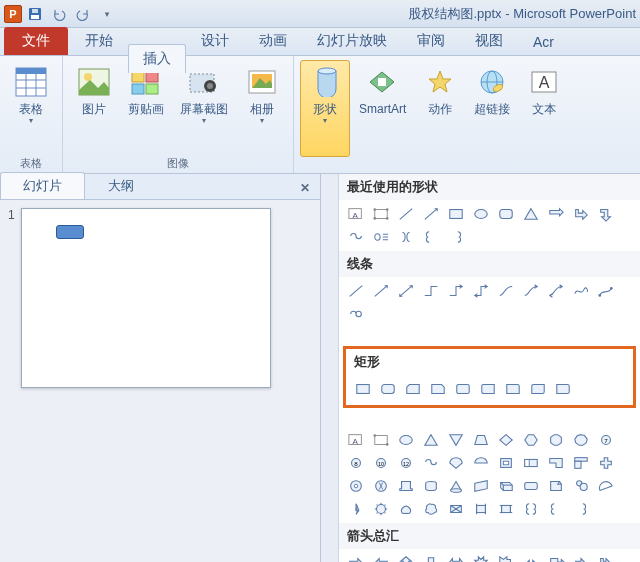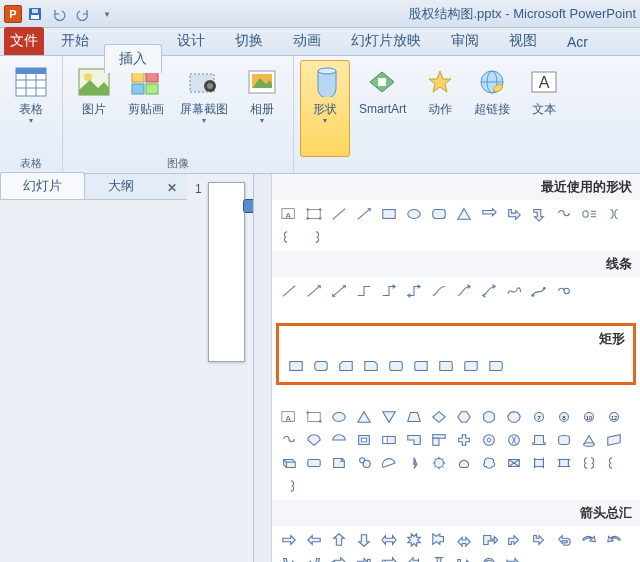--- a/index.html
+++ b/index.html
@@ -2,46 +2,46 @@
 <html><head>
 <meta charset="utf-8">
 <style>
 *{box-sizing:border-box;margin:0;padding:0;font-family:"Microsoft YaHei","Segoe UI",sans-serif;}
 body{width:640px;height:562px;overflow:hidden;background:#fff;font-size:12px;color:#333;}
 .titlebar{height:28px;background:linear-gradient(#e9eef5,#d6e1f0);display:flex;align-items:center;padding:0 4px;border-bottom:1px solid #b6c5d9;}
 .titlebar .appicon{width:18px;height:18px;background:#d8571c;border:1px solid #a73d0a;border-radius:2px;display:flex;align-items:center;justify-content:center;color:#fff;font-weight:bold;font-size:11px;}
 .qat-btn{width:22px;height:22px;display:flex;align-items:center;justify-content:center;margin-left:2px;cursor:pointer;border-radius:2px;}
 .title-text{flex:1;text-align:right;font-size:13px;color:#3a5a85;}
 .ribbon-tabs{height:28px;background:linear-gradient(#e9eef5,#dbe6f4);display:flex;align-items:flex-end;padding-left:4px;border-bottom:1px solid #b6c5d9;}
-.file-tab{background:#c1392b;color:#fff;padding:5px 6px;font-size:14px;border-radius:3px 3px 0 0;margin-right:2px;cursor:pointer;}
+.file-tab{background:#c1392b;color:#fff;padding:5px 18px;font-size:14px;border-radius:3px 3px 0 0;margin-right:2px;cursor:pointer;}
 .rtab{padding:5px 14px;font-size:14px;color:#3a5a85;cursor:pointer;border:1px solid transparent;border-bottom:none;}
 .rtab.active{background:#f3f6fb;border-color:#b6c5d9;border-radius:3px 3px 0 0;position:relative;top:18px;}
 .ribbon-body{height:118px;background:linear-gradient(#f3f6fb,#e4ecf7);border-bottom:1px solid #b6c5d9;display:flex;}
 .rgroup{border-right:1px solid #c7d4e6;padding:4px 6px 2px;display:flex;flex-direction:column;align-items:center;}
 .rgroup .items{display:flex;gap:2px;flex:1;}
 .rgroup .lbl{font-size:11px;color:#5a6b82;text-align:center;padding-top:2px;}
 .bigbtn{display:flex;flex-direction:column;align-items:center;justify-content:flex-start;padding:3px 6px;cursor:pointer;border:1px solid transparent;border-radius:3px;min-width:46px;}
 .bigbtn.sel{background:linear-gradient(#ffe9a8,#ffd661);border-color:#d8a63a;}
 .bigbtn .ic{width:36px;height:36px;margin-bottom:2px;display:flex;align-items:center;justify-content:center;}
 .bigbtn .cap{font-size:12px;text-align:center;line-height:14px;color:#3a5a85;}
 .bigbtn .dd{font-size:8px;color:#5a6b82;}
 .main{display:flex;height:388px;}
-.left{width:254px;border-right:1px solid #b6c5d9;display:flex;flex-direction:row;background:#ecf0f6;}
+.left{width:321px;border-right:1px solid #b6c5d9;display:flex;flex-direction:column;background:#ecf0f6;}
 .left-tabs{height:26px;display:flex;align-items:flex-end;background:#e4ecf7;border-bottom:1px solid #b6c5d9;}
 .ltab{padding:4px 22px;font-size:13px;color:#3a5a85;border:1px solid transparent;border-bottom:none;cursor:pointer;}
 .ltab.active{background:#f7f9fc;border-color:#b6c5d9;border-radius:3px 3px 0 0;}
 .close-x{margin-left:auto;padding:4px 10px;font-weight:bold;color:#5a6b82;cursor:pointer;}
 .thumbs{flex:1;background:#ecf0f6;padding:8px;overflow:auto;}
 .thumb-wrap{display:flex;gap:6px;}
 .tnum{font-size:12px;color:#555;}
 .thumb{width:250px;height:180px;background:#fff;border:1px solid #9ab;box-shadow:0 1px 3px rgba(0,0,0,.2);position:relative;}
 .thumb .shp{position:absolute;left:34px;top:16px;width:28px;height:14px;background:#5a8dd0;border:1px solid #2a5a9a;border-radius:3px;}
 .right{flex:1;display:flex;}
 .vstrip{width:18px;background:#e8edf5;border-right:1px solid #cbd6e6;}
-.shape-panel{flex:1;overflow:auto;background:#fff;position:relative;text-align:right;}
+.shape-panel{flex:1;overflow:auto;background:#fff;position:relative;}
 .shape-panel::-webkit-scrollbar{width:18px;}
 .shape-panel::-webkit-scrollbar-track{background:#e8edf5;}
 .shape-panel::-webkit-scrollbar-thumb{background:#c0cde0;border:1px solid #9ab;}
 .cat-head{font-size:13px;font-weight:bold;padding:4px 8px;background:#f4f6fa;color:#333;}
 .cat-body{display:flex;flex-wrap:wrap;padding:3px 5px;gap:1px;}
 .shp-item{width:24px;height:22px;display:flex;align-items:center;justify-content:center;cursor:pointer;border:1px solid transparent;}
 .shp-item svg{width:18px;height:16px;}
 .hl-box{border:3px solid #e2671f;margin:18px 4px;padding-bottom:2px;}
 .sv{stroke:#5a7aa8;stroke-width:1.2;fill:#eaf1fa;}
 .svl{stroke:#5a7aa8;stroke-width:1.2;fill:none;}
@@ -72,21 +72,20 @@
     </div>
   <div class="qat-btn" style="font-size:9px;color:#5a6b82;">▾</div>
   <div class="title-text">股权结构图.pptx - Microsoft PowerPoint</div>
 </div>
 
 <div class="ribbon-tabs">
   <div class="file-tab">文件</div>
   <div class="rtab">开始</div>
   <div class="rtab active">插入</div>
   <div class="rtab">设计</div>
-  <div class="rtab">切换</div>
   <div class="rtab">动画</div>
   <div class="rtab">幻灯片放映</div>
   <div class="rtab">审阅</div>
   <div class="rtab">视图</div>
   <div class="rtab">Acr</div>
 </div>
 
 <div class="ribbon-body">
   <div class="rgroup">
     <div class="items">

